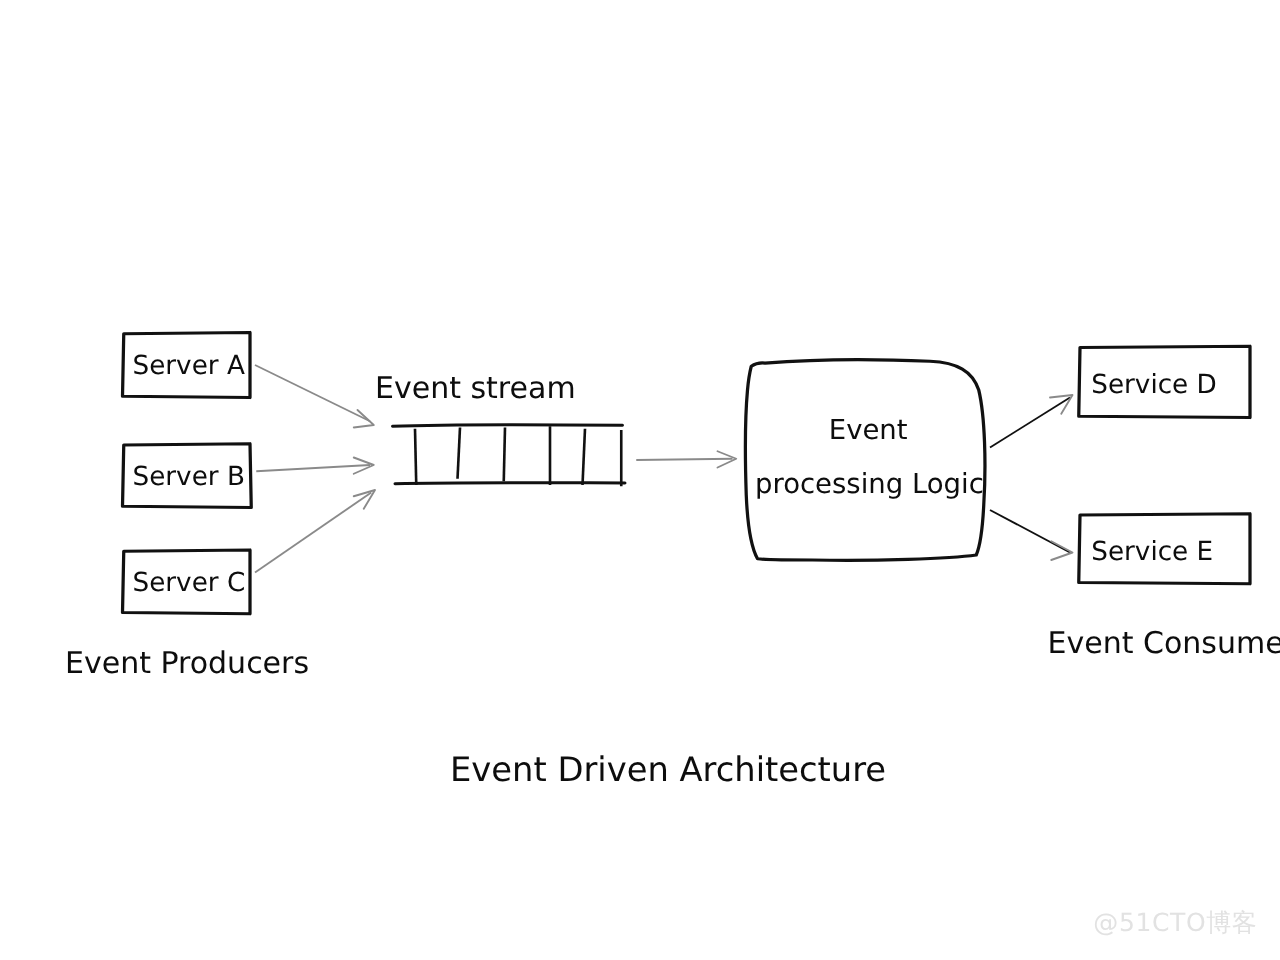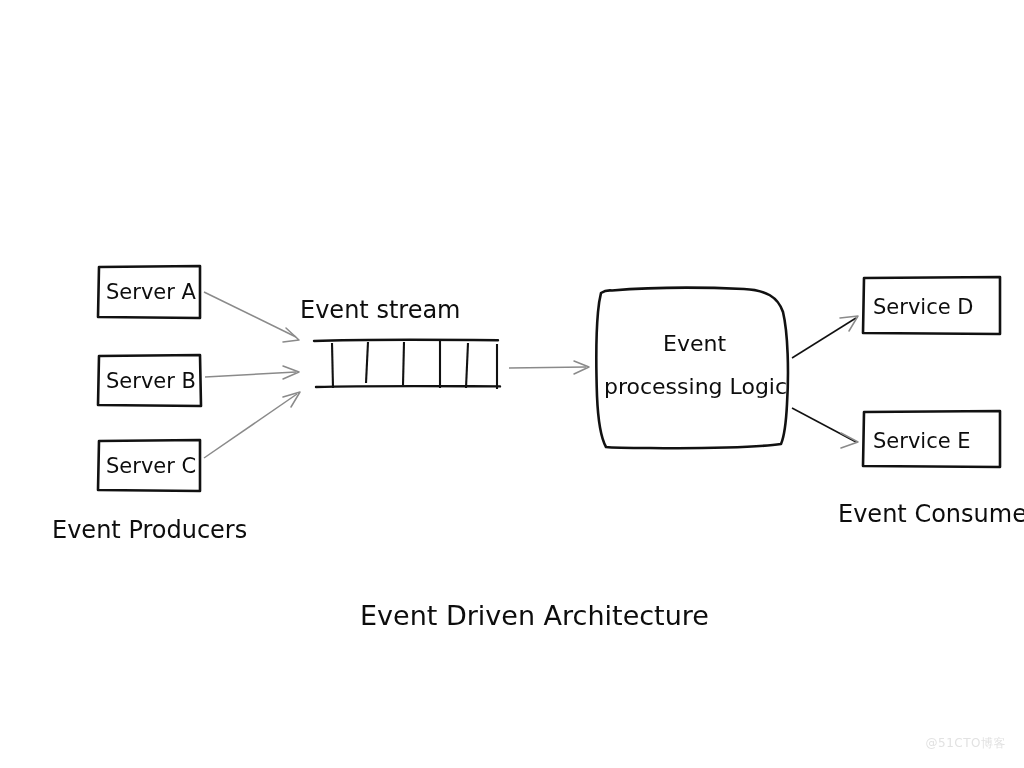--- a/index.html
+++ b/index.html
@@ -29,21 +29,21 @@
   .box-label { font-size: 21px; }
   .blob-label { font-size: 22px; }
   .stream-label { font-size: 24px; }
   .group-label { font-size: 24px; }
   .title-label { font-size: 27px; }
   .watermark {
     position: absolute;
     right: 18px;
     bottom: 16px;
     font-family: "DejaVu Sans", sans-serif;
-    font-size: 12px;
+    font-size: 20px;
     color: #e2e2e2;
     letter-spacing: 0.5px;
     user-select: none;
   }
 </style>
 </head>
 <body>
 
 <svg id="canvas" viewBox="0 0 1024 768" xmlns="http://www.w3.org/2000/svg">
 

